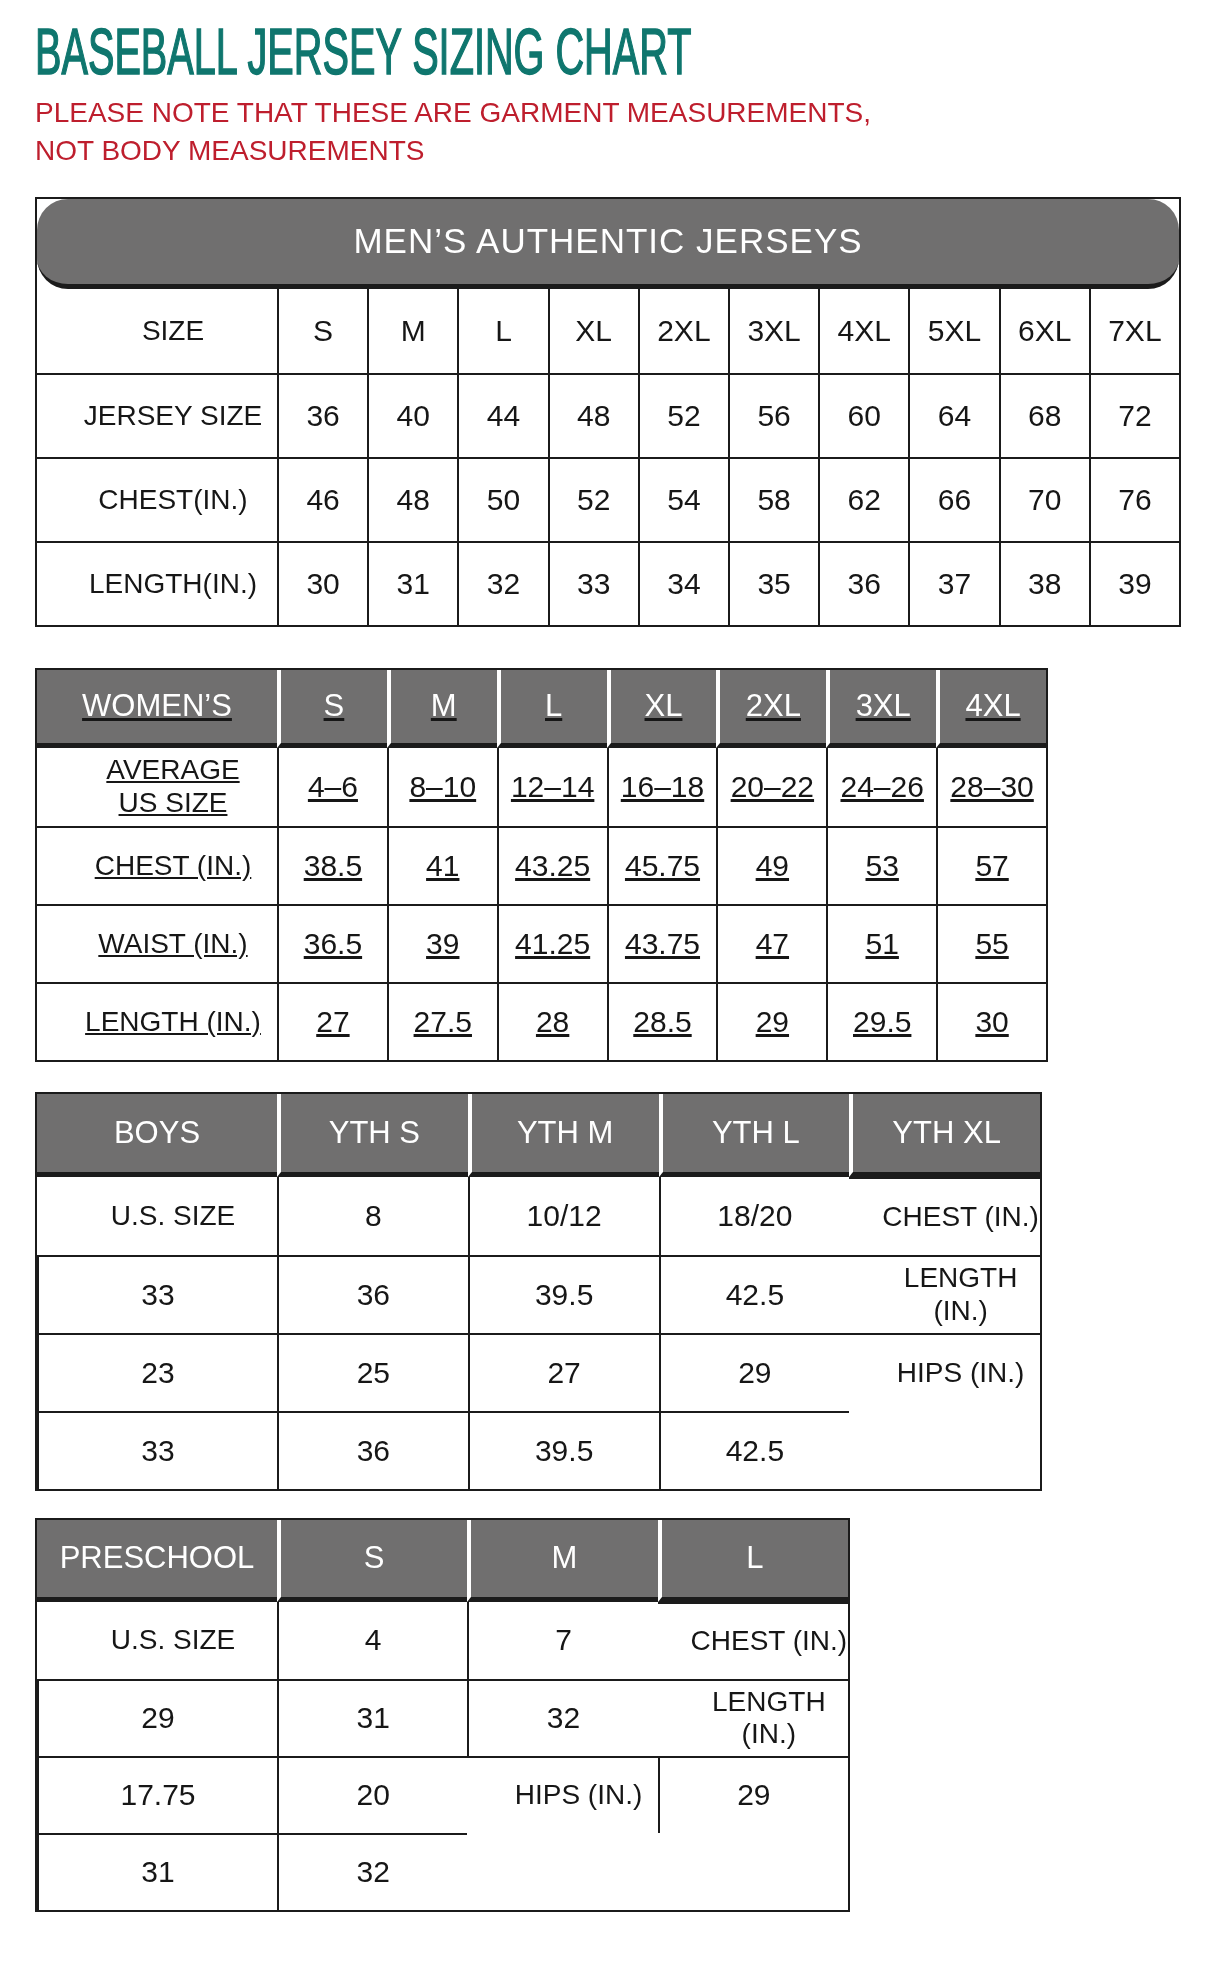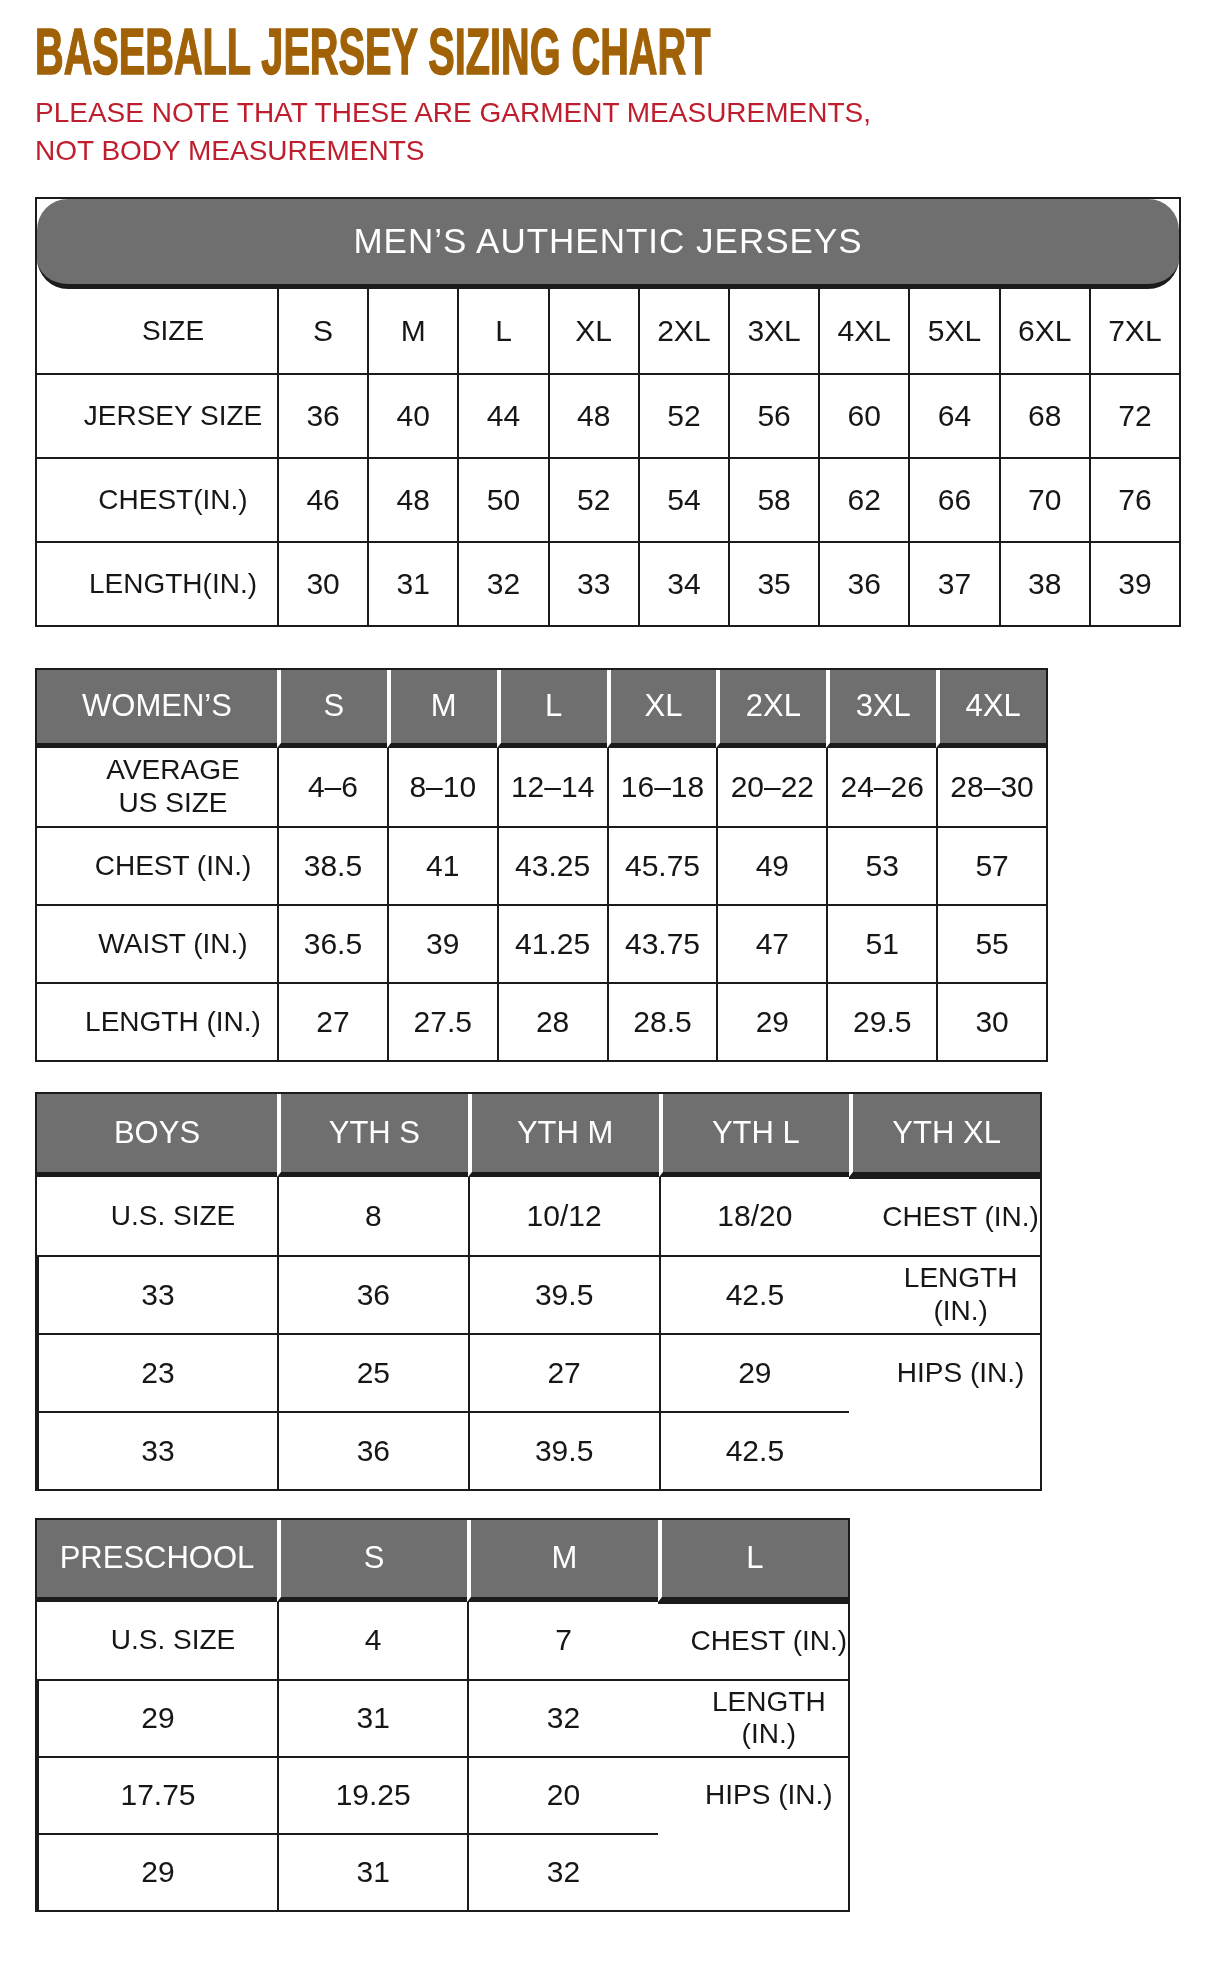--- a/index.html
+++ b/index.html
@@ -15,22 +15,22 @@
     --gray: #706F6F;
     --red: #BE1E2D;
     --bk: #1B1B1B;
   }
   .content { padding: 14px 30px 0 35px; }
 
   .title {
     margin: 6px 0 0 0;
     line-height: 1.0;
     font-size: 64px;
-    font-weight: 700;
-    color: #a16207;
+    font-weight: 400;
+    color: #0f766e;
     white-space: nowrap;
   }
   .title-inner {
     display: inline-block;
     transform: scaleX(0.62);
     transform-origin: left center;
     -webkit-text-stroke: 1.5px currentColor;
   }
 
   .note {
@@ -149,21 +149,21 @@
       <div class="cell val rt">32</div>
       <div class="cell val rt">33</div>
       <div class="cell val rt">34</div>
       <div class="cell val rt">35</div>
       <div class="cell val rt">36</div>
       <div class="cell val rt">37</div>
       <div class="cell val rt">38</div>
       <div class="cell val rt">39</div>
     </div>
 
-  <div class="size-table" style="width: 1013px; --hdrh: 78px; --rowh: 78px; margin-top: 41px; grid-template-columns: var(--labelw) repeat(7, 1fr);">
+  <div class="size-table" style="width: 1013px; --hdrh: 78px; --rowh: 78px; margin-top: 41px; grid-template-columns: var(--labelw) repeat(7, 1fr); text-decoration: underline;">
       <div class="ghdr c0">WOMEN’S</div>
       <div class="ghdr">S</div>
       <div class="ghdr">M</div>
       <div class="ghdr">L</div>
       <div class="ghdr">XL</div>
       <div class="ghdr">2XL</div>
       <div class="ghdr">3XL</div>
       <div class="ghdr">4XL</div>
       <div class="cell lbl c0">AVERAGE
 US SIZE</div>
@@ -234,21 +234,20 @@
       <div class="ghdr">L</div>
       <div class="cell lbl c0">U.S. SIZE</div>
       <div class="cell val">4</div>
       <div class="cell val">7</div>
       <div class="cell lbl c0 rt">CHEST (IN.)</div>
       <div class="cell val rt">29</div>
       <div class="cell val rt">31</div>
       <div class="cell val rt">32</div>
       <div class="cell lbl c0 rt">LENGTH (IN.)</div>
       <div class="cell val rt">17.75</div>
-      <div class="cell val rt">19.25</div>
       <div class="cell val rt">20</div>
       <div class="cell lbl c0 rt">HIPS (IN.)</div>
       <div class="cell val rt">29</div>
       <div class="cell val rt">31</div>
       <div class="cell val rt">32</div>
     </div>
 
 
 </div>
 

